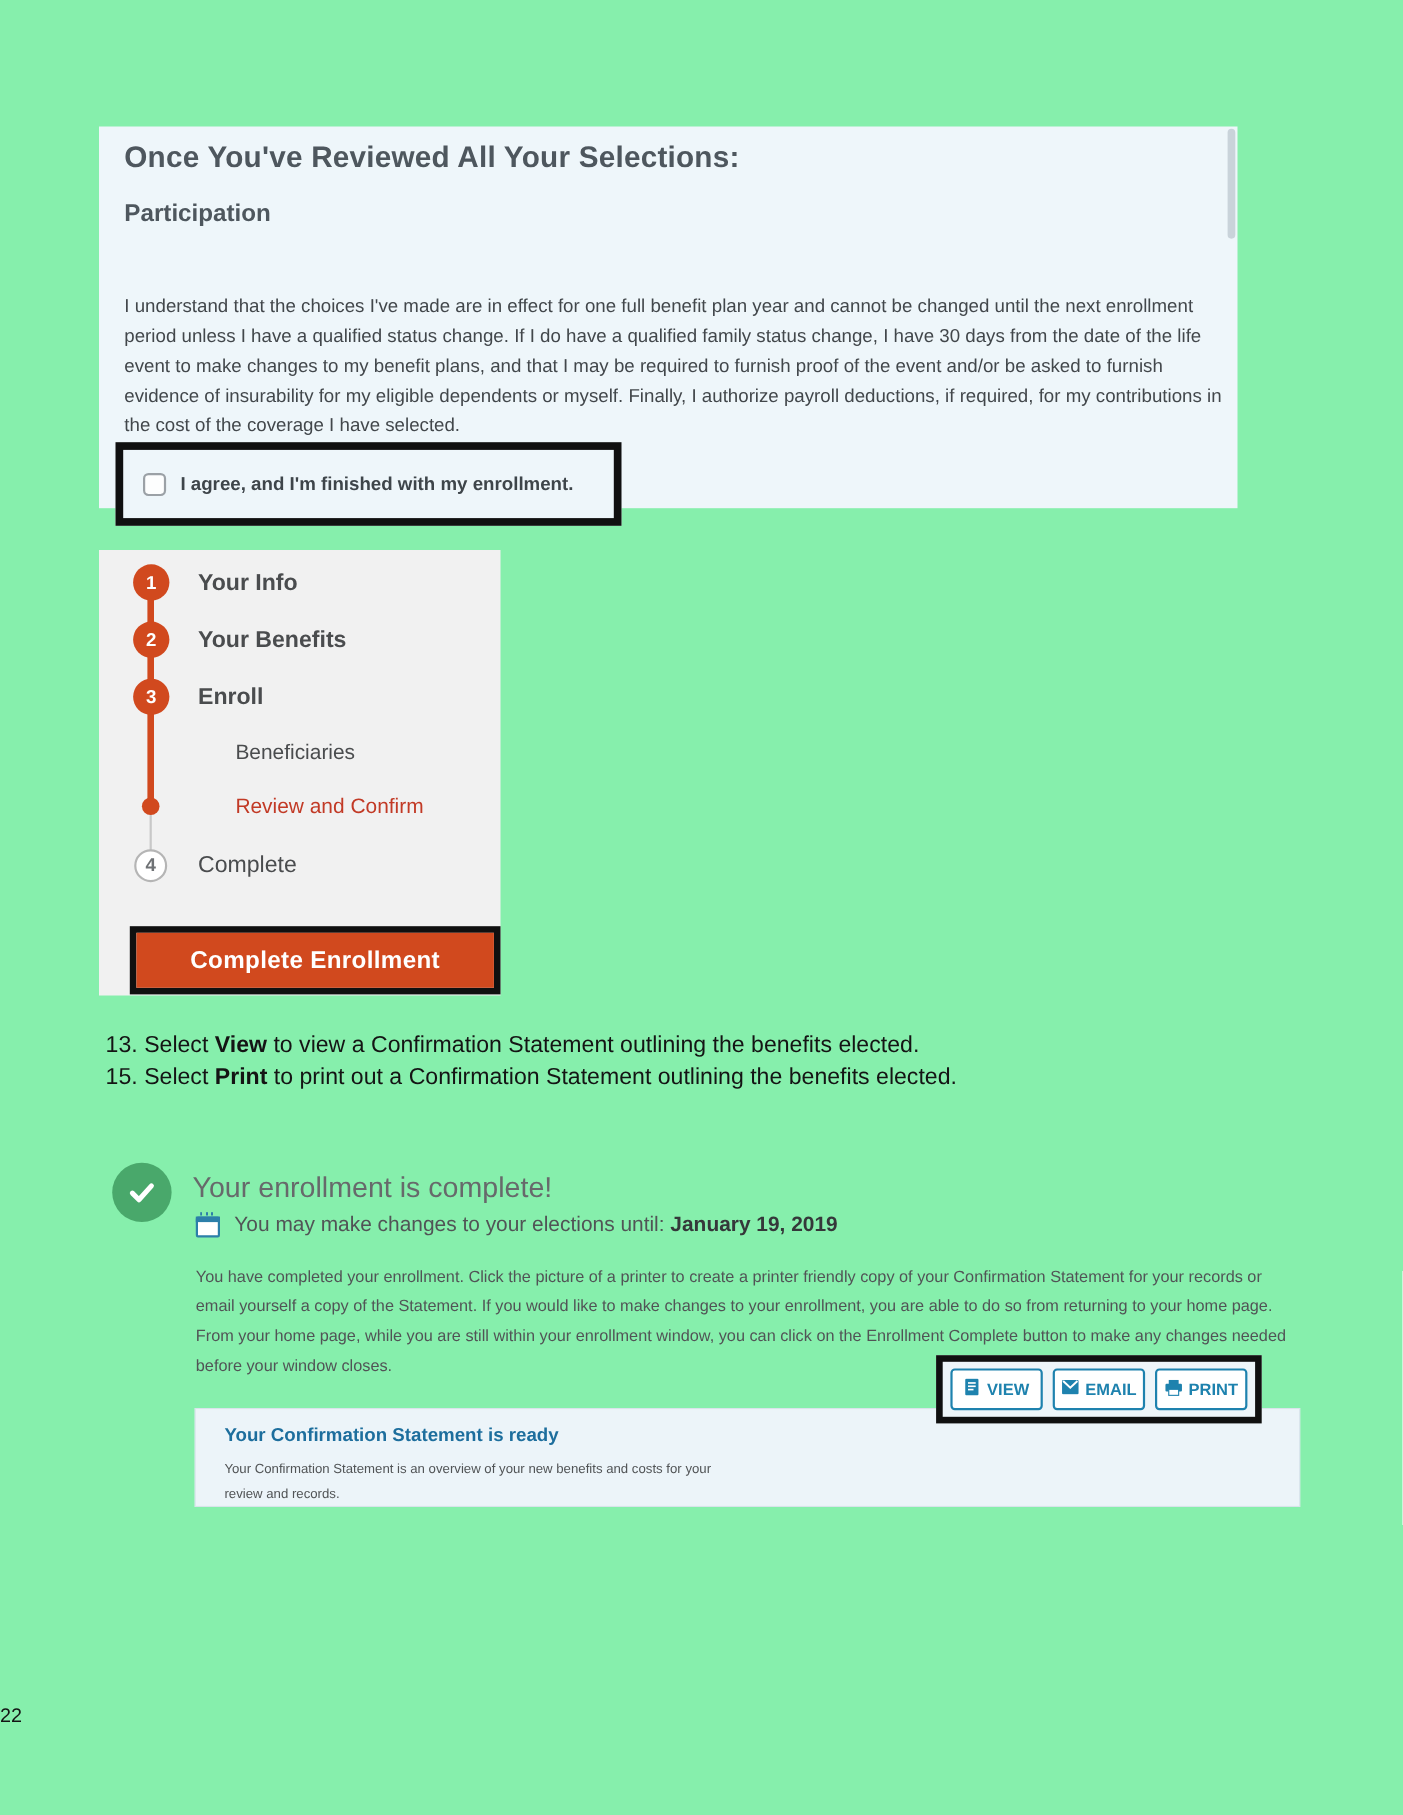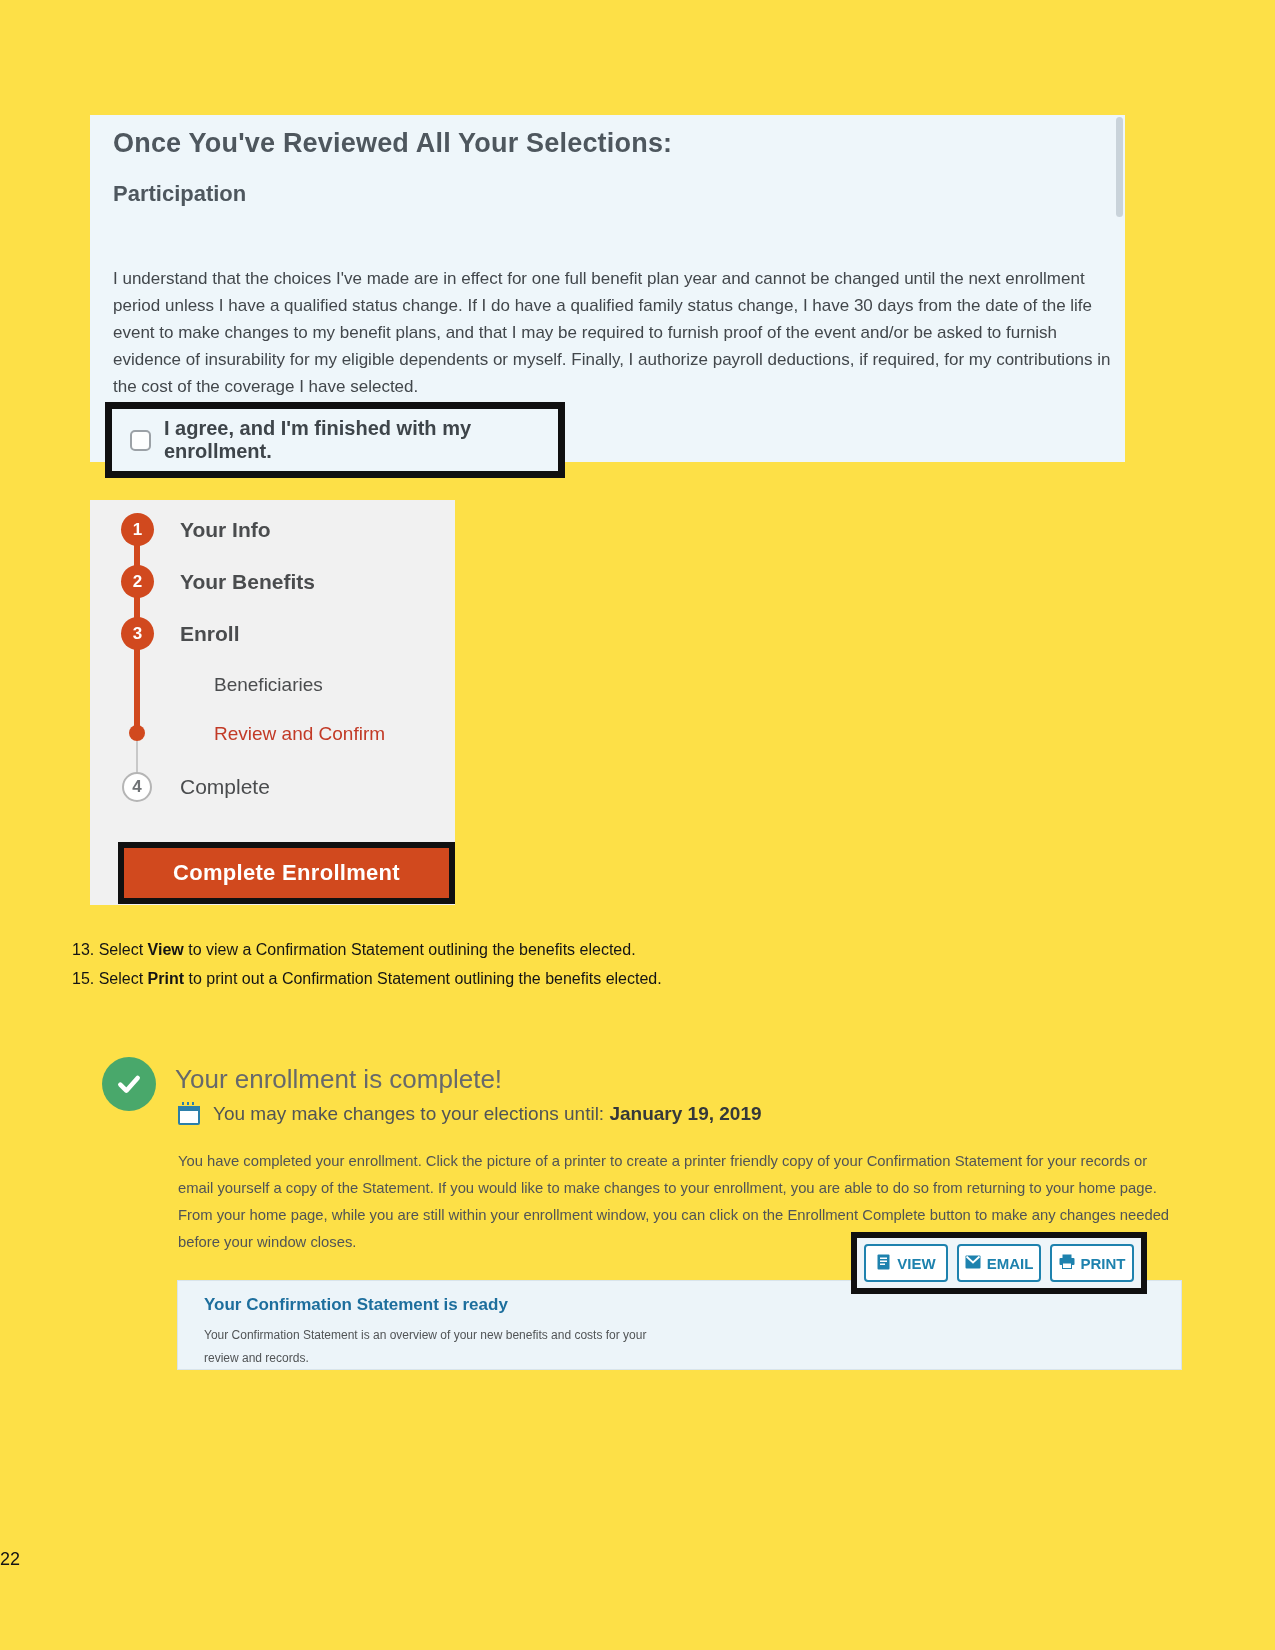--- a/index.html
+++ b/index.html
@@ -1,21 +1,21 @@
 <!DOCTYPE html>
 <html><head>
 <meta charset="utf-8">
 <style>
   * { margin: 0; padding: 0; box-sizing: border-box; }
   html, body { background: #ffffff; }
   .page {
     position: relative;
     width: 1275px;
     height: 1650px;
-    background: #fde047;
+    background: #86efac;
     font-family: "Liberation Sans", sans-serif;
     overflow: hidden;
   }
 
   
   .panel-participation {
     position: absolute;
     left: 90px; top: 115px;
     width: 1035px; height: 347px;
     background: #eef6fa;
@@ -44,21 +44,21 @@
     border: 7px solid #101010;
     background: #eef6fa;
     display: flex; align-items: center; gap: 13px;
     padding-left: 18px;
   }
   .checkbox {
     width: 21px; height: 21px; flex: 0 0 21px;
     background: #fdfefe; border: 2px solid #9ba1a6; border-radius: 5px;
     cursor: pointer;
   }
-  .agree-label { font-size: 20px; font-weight: 700; color: #3e454a; }
+  .agree-label { font-size: 17px; font-weight: 700; color: #3e454a; }
 
   
   .panel-stepper {
     position: absolute;
     left: 90px; top: 500px;
     width: 365px; height: 405px;
     background: #f1f1f1;
   }
   .line-orange { position: absolute; left: 44px; top: 29px; width: 6px; height: 204px; background: #d1491e; }
   .line-gray   { position: absolute; left: 46px; top: 233px; width: 2px; height: 40px; background: #c8c8c8; }
@@ -91,22 +91,22 @@
   .btn-complete {
     width: 100%; height: 100%;
     background: #d1491e; color: #ffffff;
     border: none; font-family: inherit;
     font-size: 22px; font-weight: 700; letter-spacing: .3px;
     cursor: pointer;
   }
 
   
   .instructions {
-    position: absolute; left: 72px; top: 936px;
-    font-size: 16px; line-height: 28.5px; color: #141414;
+    position: absolute; left: 96px; top: 936px;
+    font-size: 21px; line-height: 28.5px; color: #141414;
   }
   .instructions b { font-weight: 700; }
 
   
   .check-circle {
     position: absolute; left: 102px; top: 1057px;
     width: 54px; height: 54px; border-radius: 50%;
     background: #49a86b;
     display: flex; align-items: center; justify-content: center;
   }

